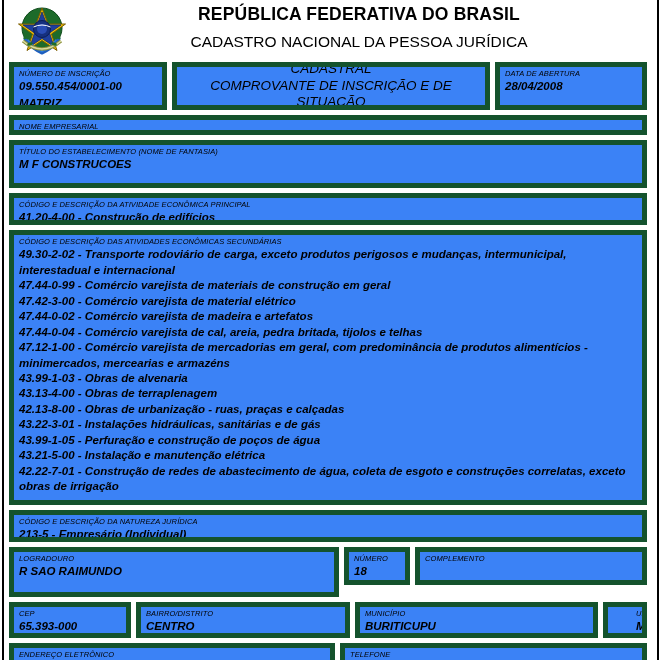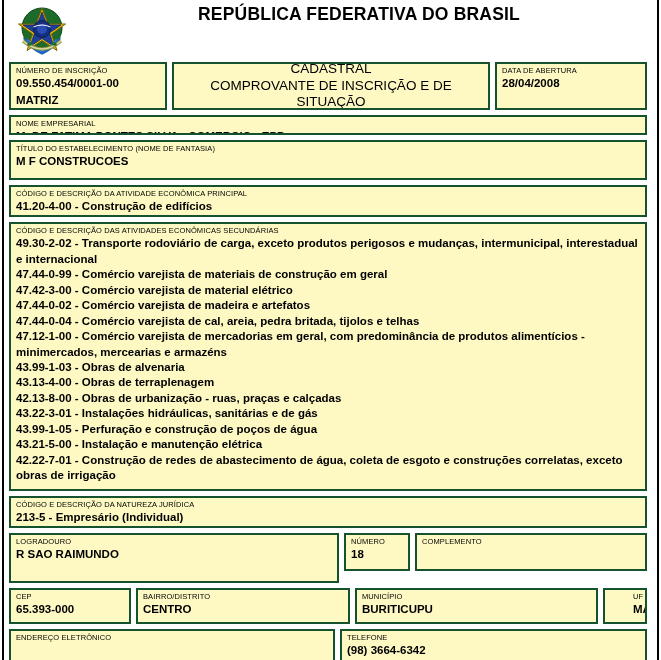--- a/index.html
+++ b/index.html
@@ -76,25 +76,26 @@
   }
 
   
   .row {
     display: flex;
     margin-bottom: 5px;
   }
   .row:last-child { margin-bottom: 0; }
 
   .box {
-    border: 2px solid #14532d;
+    border: 5px solid #14532d;
     box-sizing: border-box;
     padding: 2px 5px 3px 5px;
-    background: #fef9c3;
+    background: #3b82f6;
     overflow: hidden;
+    font-style: italic;
   }
   .gap { width: 5px; flex: 0 0 5px; }
 
   .lbl {
     font-size: 7.5px;
     font-weight: normal;
     line-height: 1.25;
     letter-spacing: 0.1px;
     white-space: nowrap;
     text-transform: uppercase;
@@ -113,21 +114,21 @@
   }
 
   
   .strip-top { display: flex; margin-bottom: 5px; }
   .b-insc   { width: 158px; flex: 0 0 158px; height: 48px; }
   .b-comp   { flex: 1 1 auto; height: 48px; display: flex; align-items: center; justify-content: center; padding: 2px 6px; }
   .b-data   { width: 152px; flex: 0 0 152px; height: 48px; }
 
   .b-full   { width: 100%; }
   .h-nome   { height: 20px; }
-  .h-titulo { height: 40px; }
+  .h-titulo { height: 48px; }
   .h-cnae   { height: 32px; }
   .h-nat    { height: 32px; }
 
   .b-sec    { width: 100%; padding-bottom: 5px; }
 
   .acts {
     font-size: 11.5px;
     font-weight: bold;
     line-height: 1.345;
     padding-top: 1px;
@@ -181,20 +182,21 @@
           <path d="M16 74 Q54 106 92 74" fill="none" stroke="#d8dba0" stroke-width="3"></path>
 
           <ellipse cx="22" cy="66" rx="6" ry="3" fill="#1d6b2a" transform="rotate(-35 22 66)"></ellipse>
           <ellipse cx="86" cy="66" rx="6" ry="3" fill="#1d6b2a" transform="rotate(35 86 66)"></ellipse>
           <ellipse cx="30" cy="80" rx="6" ry="3" fill="#1d6b2a" transform="rotate(-20 30 80)"></ellipse>
           <ellipse cx="78" cy="80" rx="6" ry="3" fill="#1d6b2a" transform="rotate(20 78 80)"></ellipse>
         </svg>
       </div>
 
       <div class="title-main">REPÚBLICA FEDERATIVA DO BRASIL</div>
+      <div class="title-sub">CADASTRO NACIONAL DA PESSOA JURÍDICA</div>
     </div>
 
     <div class="strip-top">
 
       <div class="box b-insc">
         <div class="lbl">NÚMERO DE INSCRIÇÃO</div>
         <div class="val">09.550.454/0001-00</div>
         <div class="val">MATRIZ</div>
       </div>
 

